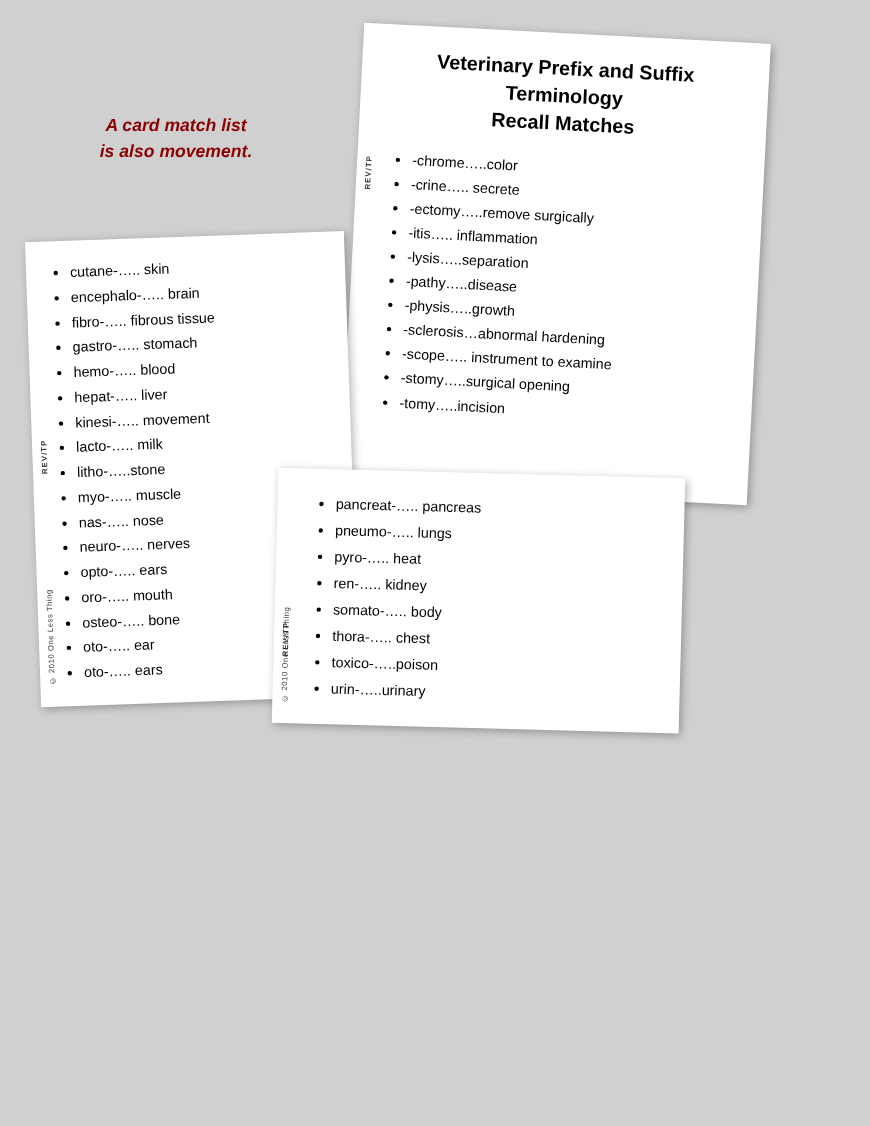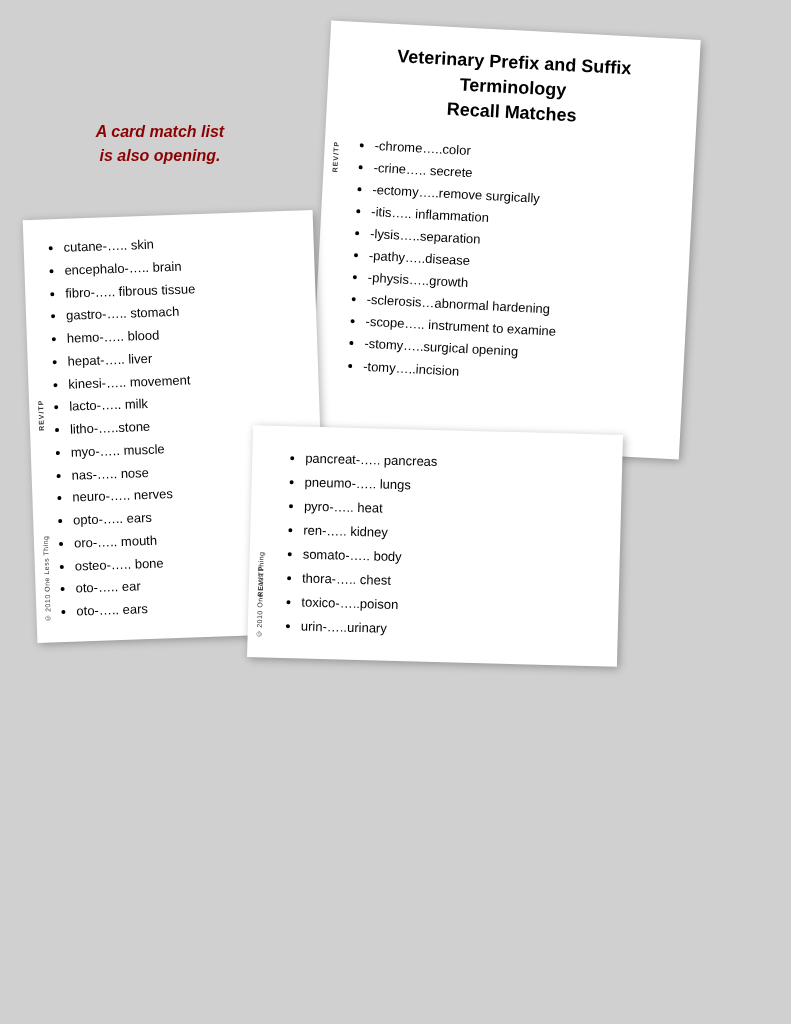--- a/index.html
+++ b/index.html
@@ -129,37 +129,37 @@
     .card-bottom ul {
       list-style: disc;
       padding-left: 18px;
       font-size: 13px;
       line-height: 1.85;
     }
 
     
     .annotation {
       position: absolute;
-      top: 120px;
+      top: 103px;
       left: 60px;
       font-size: 16px;
       font-weight: bold;
       font-style: italic;
       color: #8b0000;
       text-align: center;
       line-height: 1.5;
       width: 200px;
     }
   </style>
 </head>
 <body>
 
 <div class="annotation">
   <span>A card match list</span><br>
-  <span>is also opening.</span>
+  <span>is also movement.</span>
 </div>
 
 <div class="card card-title">
   <h1>
     <span>Veterinary Prefix and Suffix</span><br>
     <span>Terminology</span><br>
     <span>Recall Matches</span>
   </h1>
   <span class="revtp-label">REV/TP</span>
   <ul>

